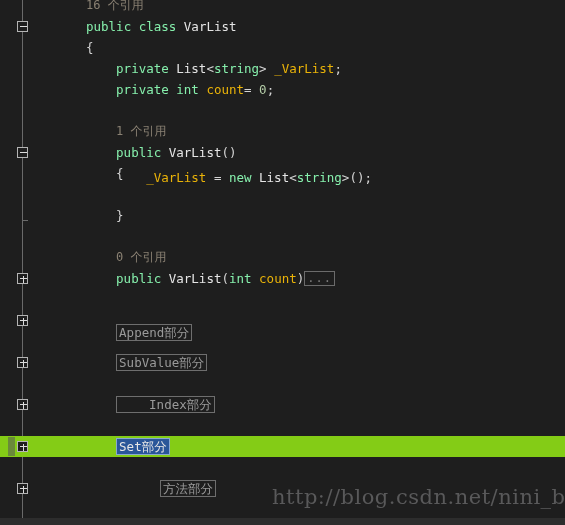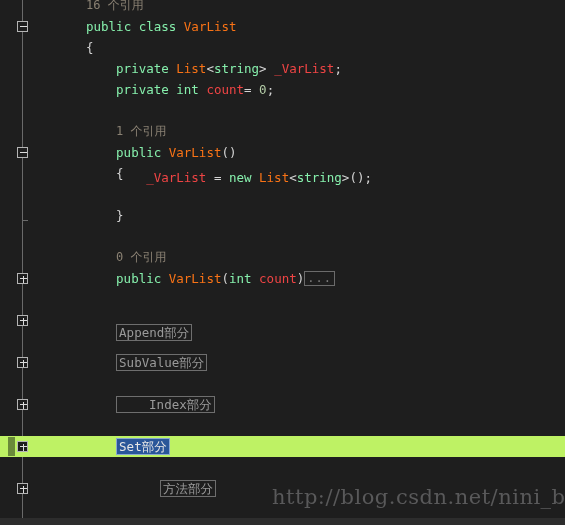--- a/index.html
+++ b/index.html
@@ -19,27 +19,27 @@
     background:#2d2d2d;
   }
 
   
   .row{
     position:absolute;left:0;width:565px;height:21px;
     white-space:pre;
     font-size:12.5px;line-height:21px;
     color:#d4d4d4;
   }
-  .row.current{ background:#bef264; }
+  .row.current{ background:#84cc16; }
   .code{ position:absolute; left:86px; top:0; white-space:pre; }
 
   
   .kw    { color:#86efac; }
-  .typ   { color:#f97316; }
-  .id    { color:#ef4444; }
+  .typ   { color:#e5e5e5; }
+  .id    { color:#eab308; }
   .num   { color:#b5cea8; }
   .punc  { color:#d4d4d4; }
   .op    { color:#d4d4d4; }
 
   
   .codelens{
     position:absolute;left:86px;top:0;
     color:#8a8173;font-size:12px;line-height:21px;
     white-space:pre;
     font-family:"DejaVu Sans Mono","Liberation Mono",monospace;

